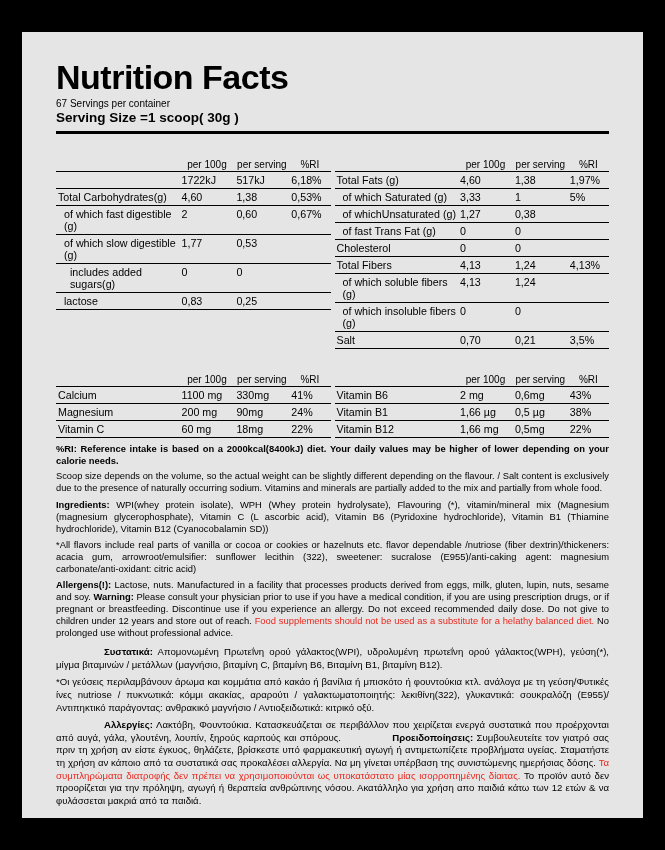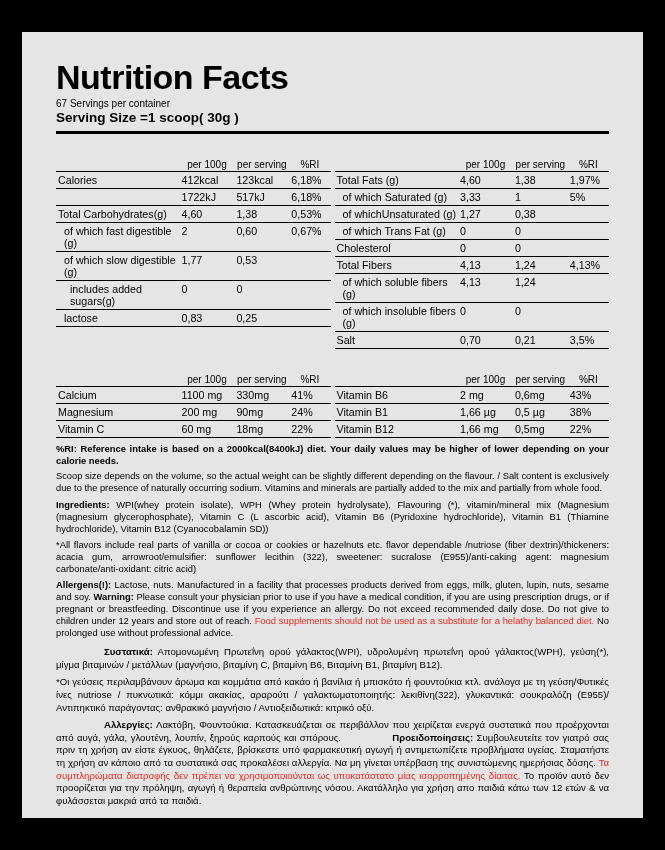--- a/index.html
+++ b/index.html
@@ -127,26 +127,20 @@
           </colgroup>
         <thead>
           <tr>
             <th class="lbl"></th>
             <th>per 100g</th>
             <th>per serving</th>
             <th>%RI</th>
           </tr>
         </thead>
         <tbody id="macro-left-body">
-            <tr>
-              <td class="lbl">Calories</td>
-              <td class="val">412kcal</td>
-              <td class="val">123kcal</td>
-              <td class="val">6,18%</td>
-            </tr>
             <tr>
               <td class="lbl"></td>
               <td class="val">1722kJ</td>
               <td class="val">517kJ</td>
               <td class="val">6,18%</td>
             </tr>
             <tr>
               <td class="lbl">Total Carbohydrates(g)</td>
               <td class="val">4,60</td>
               <td class="val">1,38</td>
@@ -208,21 +202,21 @@
               <td class="val">1</td>
               <td class="val">5%</td>
             </tr>
             <tr>
               <td class="lbl indent1">of whichUnsaturated (g)</td>
               <td class="val">1,27</td>
               <td class="val">0,38</td>
               <td class="val"></td>
             </tr>
             <tr>
-              <td class="lbl indent1">of which Trans Fat (g)</td>
+              <td class="lbl indent1">of fast Trans Fat (g)</td>
               <td class="val">0</td>
               <td class="val">0</td>
               <td class="val"></td>
             </tr>
             <tr>
               <td class="lbl">Cholesterol</td>
               <td class="val">0</td>
               <td class="val">0</td>
               <td class="val"></td>
             </tr>

